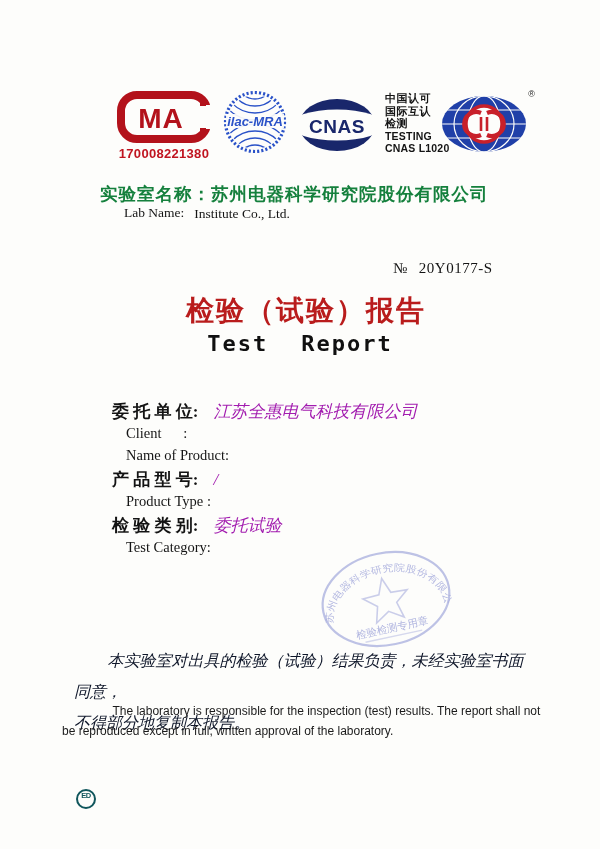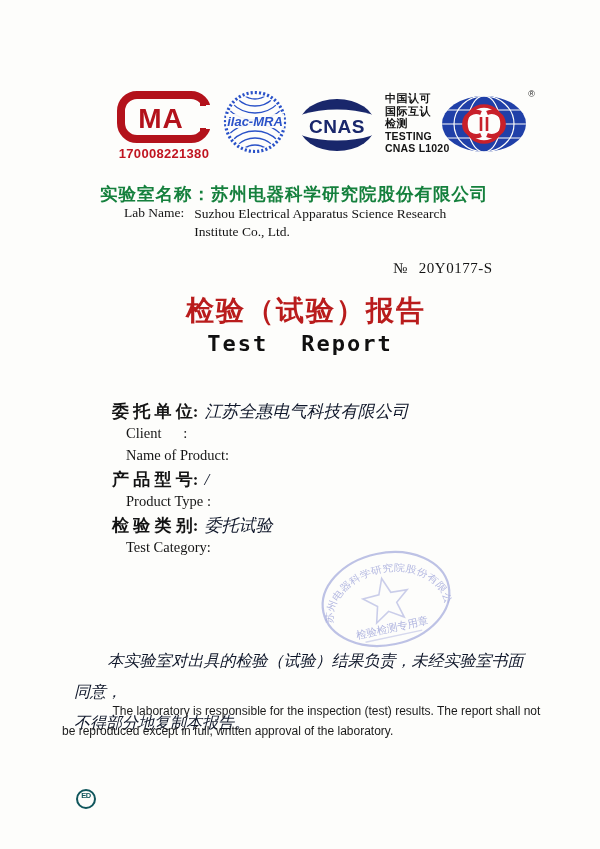--- a/index.html
+++ b/index.html
@@ -39,21 +39,21 @@
        font-family:"Liberation Sans",sans-serif;font-weight:bold;font-size:28px;
        letter-spacing:2px;color:#b91c1c;}
   .title-en{position:absolute;left:0;right:0;top:331px;text-align:center;
        font-family:"DejaVu Sans Mono",monospace;font-weight:bold;font-size:22px;
        letter-spacing:2px;word-spacing:18px;color:#101010;}
   
   .fields{position:absolute;left:112px;top:400px;width:430px;}
   .field{margin-bottom:3px;}
   .f-zh{font-size:17px;line-height:24px;white-space:nowrap;}
   .f-zh .lbl{font-weight:bold;color:#131313;}
-  .f-zh .val{margin-left:6px;font-style:italic;color:#0f172a;}
+  .f-zh .val{margin-left:15px;font-style:italic;color:#a21caf;}
   .f-en{font-size:14.5px;line-height:19px;padding-left:14px;white-space:pre;color:#151515;}
   
   .stamp{position:absolute;left:317px;top:548px;width:138px;height:102px;
        transform:rotate(-12deg);opacity:.85;pointer-events:none;}
   
   .stmt-zh{position:absolute;left:74px;top:645px;width:460px;font-size:16px;
        line-height:31px;font-style:italic;color:#0f172a;}
   .stmt-zh .indent{text-indent:2.1em;}
   .stmt-en{position:absolute;left:62px;top:702px;width:482px;
        font-family:"Liberation Sans",sans-serif;font-size:12px;line-height:19.5px;
@@ -143,21 +143,20 @@
     </svg>
     <span class="reg">®</span>
   </div>
 
   <div class="lab-zh">
     <span>实验室名称：</span><span>苏州电器科学研究院股份有限公司</span>
   </div>
   <div class="lab-en">
     <span>Lab Name:</span>
     <span class="lines">
-      <div>Suzhou Electrical Apparatus Science Research</div>
       <div>Institute Co., Ltd.</div>
     </span>
   </div>
 
   <div class="report-no">
     <span>№</span><span class="num">20Y0177-S</span>
   </div>
 
   <div class="title-zh">检验（试验）报告</div>
   <div class="title-en">Test Report</div>

